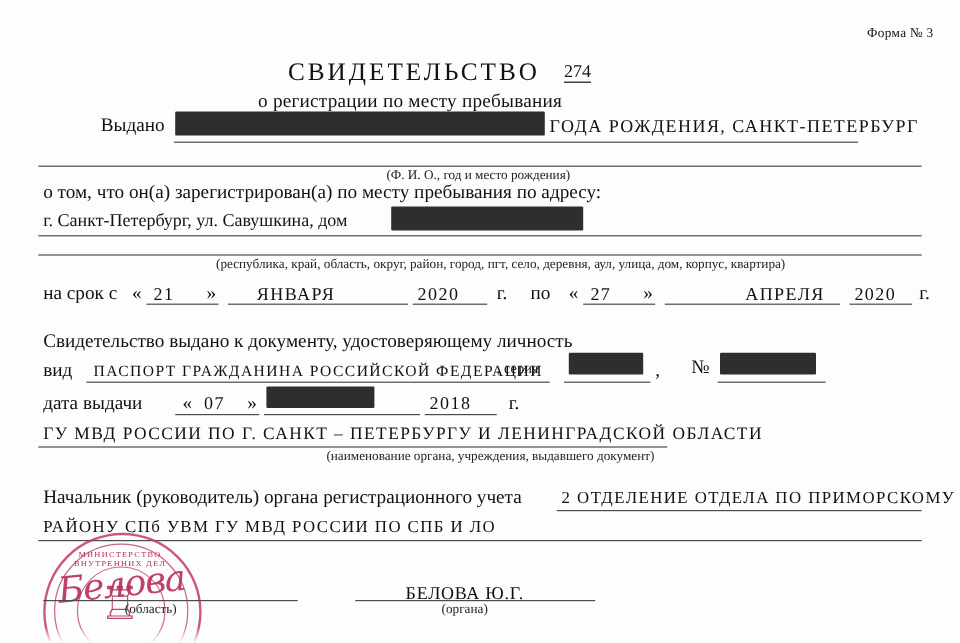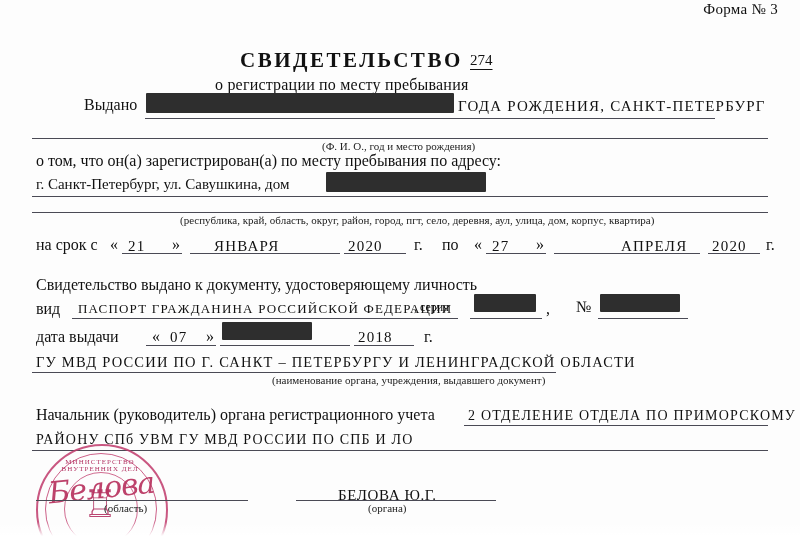--- a/index.html
+++ b/index.html
@@ -13,32 +13,32 @@
   }
   #page {
     position: relative;
     width: 800px;
     height: 536px;
     background: #fdfdfd;
     overflow: hidden;
   }
   .form-no {
     position: absolute;
-    top: 1px;
+    top: 22px;
     right: 22px;
-    font-size: 15px;
+    font-size: 11px;
     letter-spacing: 0.3px;
   }
   .title {
     position: absolute;
     top: 48px;
     left: 240px;
     font-size: 21px;
     letter-spacing: 2.5px;
-    font-weight: 700;
+    font-weight: 400;
   }
   .cert-number {
     position: absolute;
     top: 52px;
     left: 470px;
     font-size: 15px;
     text-decoration: underline;
     text-underline-offset: 4px;
   }
   .subtitle {

